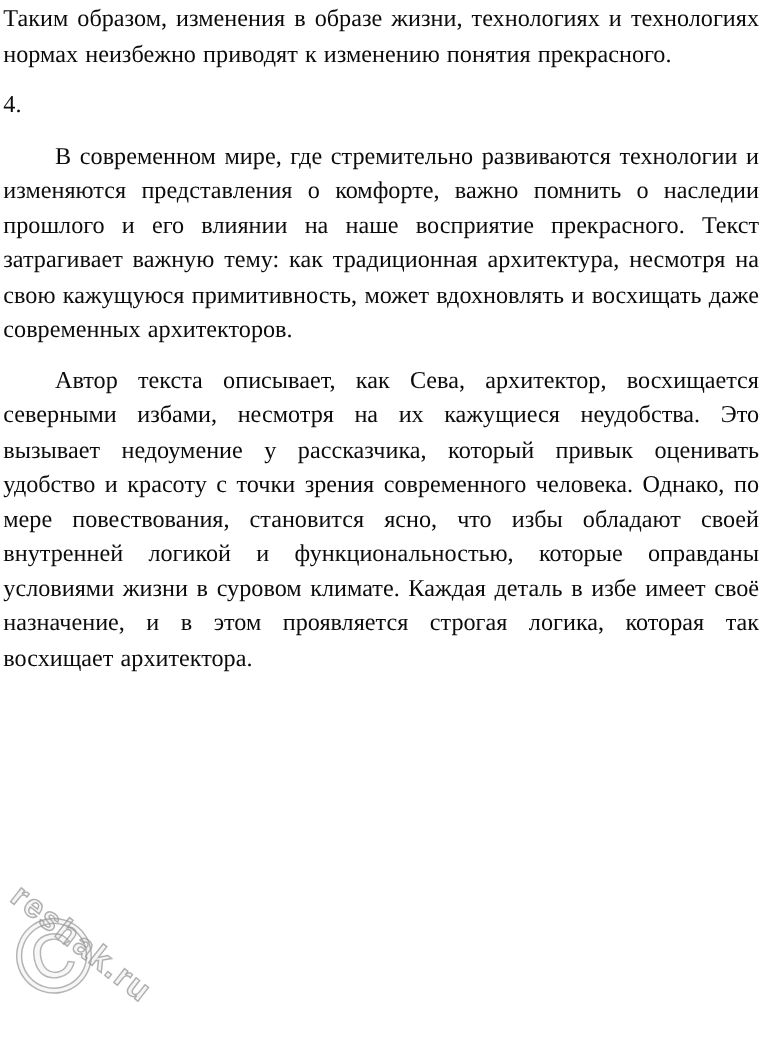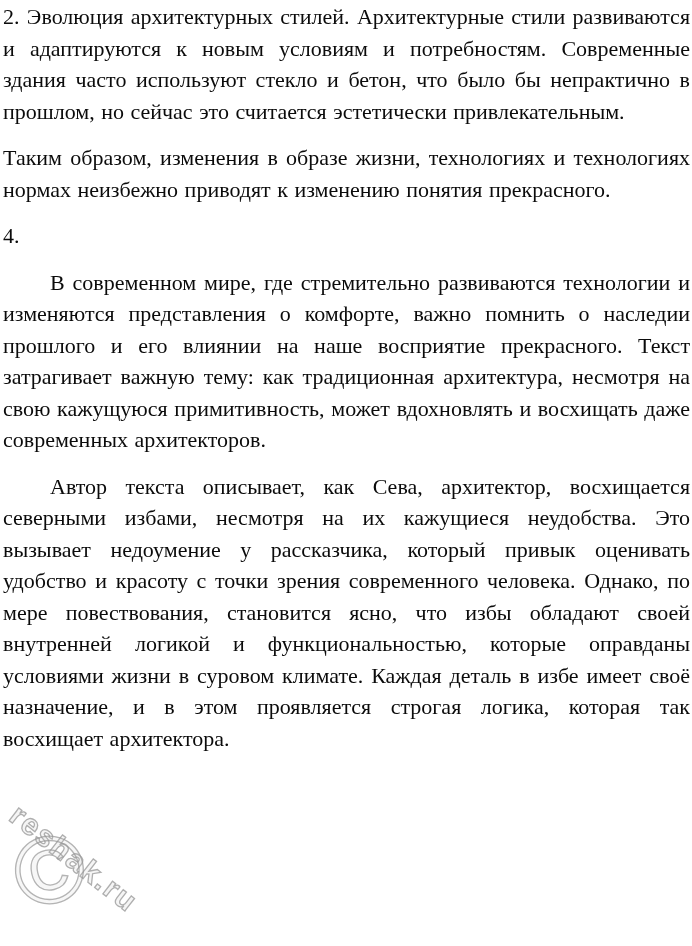--- a/index.html
+++ b/index.html
@@ -77,21 +77,20 @@
 </head>
 <body>
 
 <div class="page">
 
   <div class="watermark-layer">
     <span class="watermark-text">reshak.ru</span>
     <span class="watermark-copy">©</span>
   </div>
 
-  <p class="para">2. Эволюция архитектурных стилей. Архитектурные стили развиваются и адаптируются к новым условиям и потребностям. Современные здания часто используют стекло и бетон, что было бы непрактично в прошлом, но сейчас это считается эстетически привлекательным.</p>
 
 
   <p class="para">Таким образом, изменения в образе жизни, технологиях и технологиях нормах неизбежно приводят к изменению понятия прекрасного.</p>
 
   <p class="para no-justify">4.</p>
 
   <p class="para indent">В современном мире, где стремительно развиваются технологии и изменяются представления о комфорте, важно помнить о наследии прошлого и его влиянии на наше восприятие прекрасного. Текст затрагивает важную тему: как традиционная архитектура, несмотря на свою кажущуюся примитивность, может вдохновлять и восхищать даже современных архитекторов.</p>
 
   <p class="para indent">Автор текста описывает, как Сева, архитектор, восхищается северными избами, несмотря на их кажущиеся неудобства. Это вызывает недоумение у рассказчика, который привык оценивать удобство и красоту с точки зрения современного человека. Однако, по мере повествования, становится ясно, что избы обладают своей внутренней логикой и функциональностью, которые оправданы условиями жизни в суровом климате. Каждая деталь в избе имеет своё назначение, и в этом проявляется строгая логика, которая так восхищает архитектора.</p>
 

